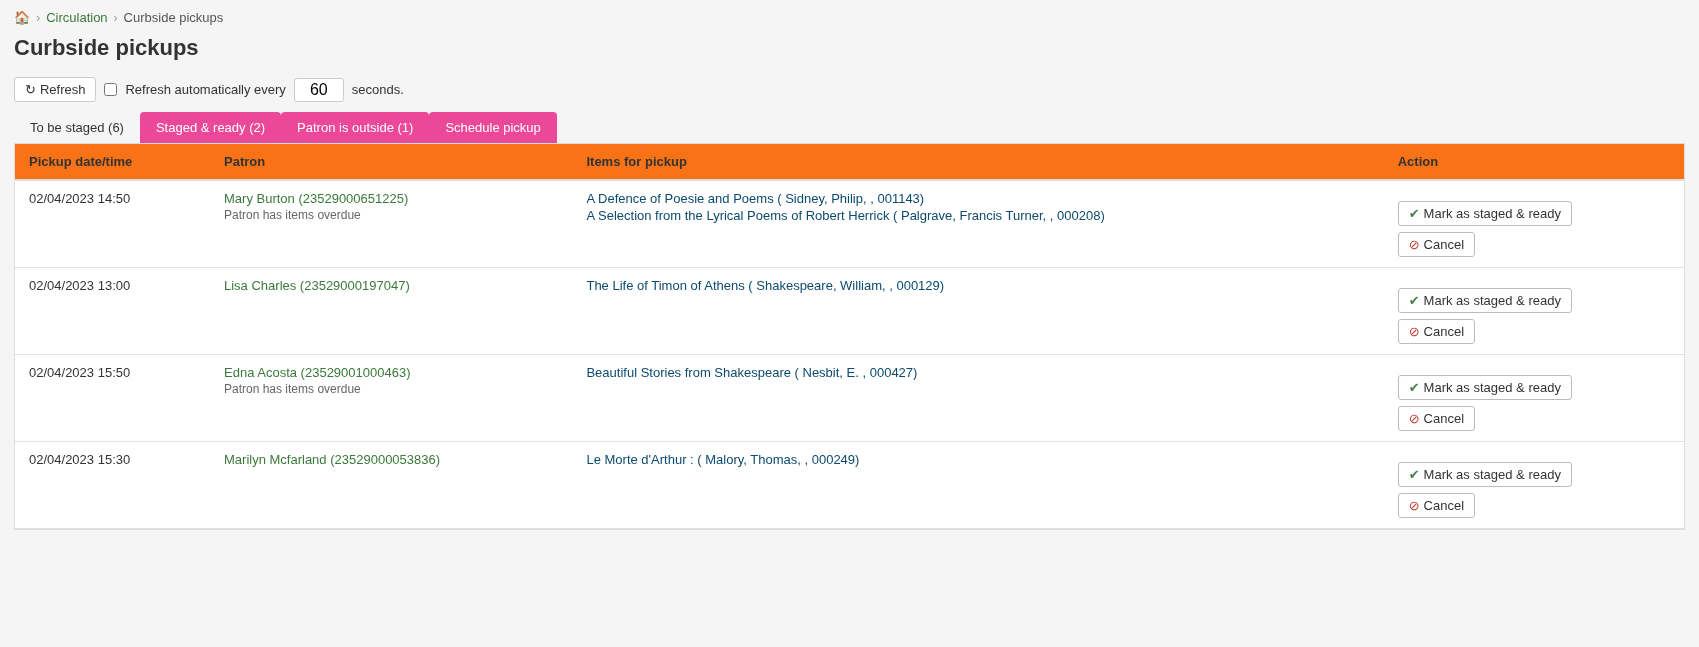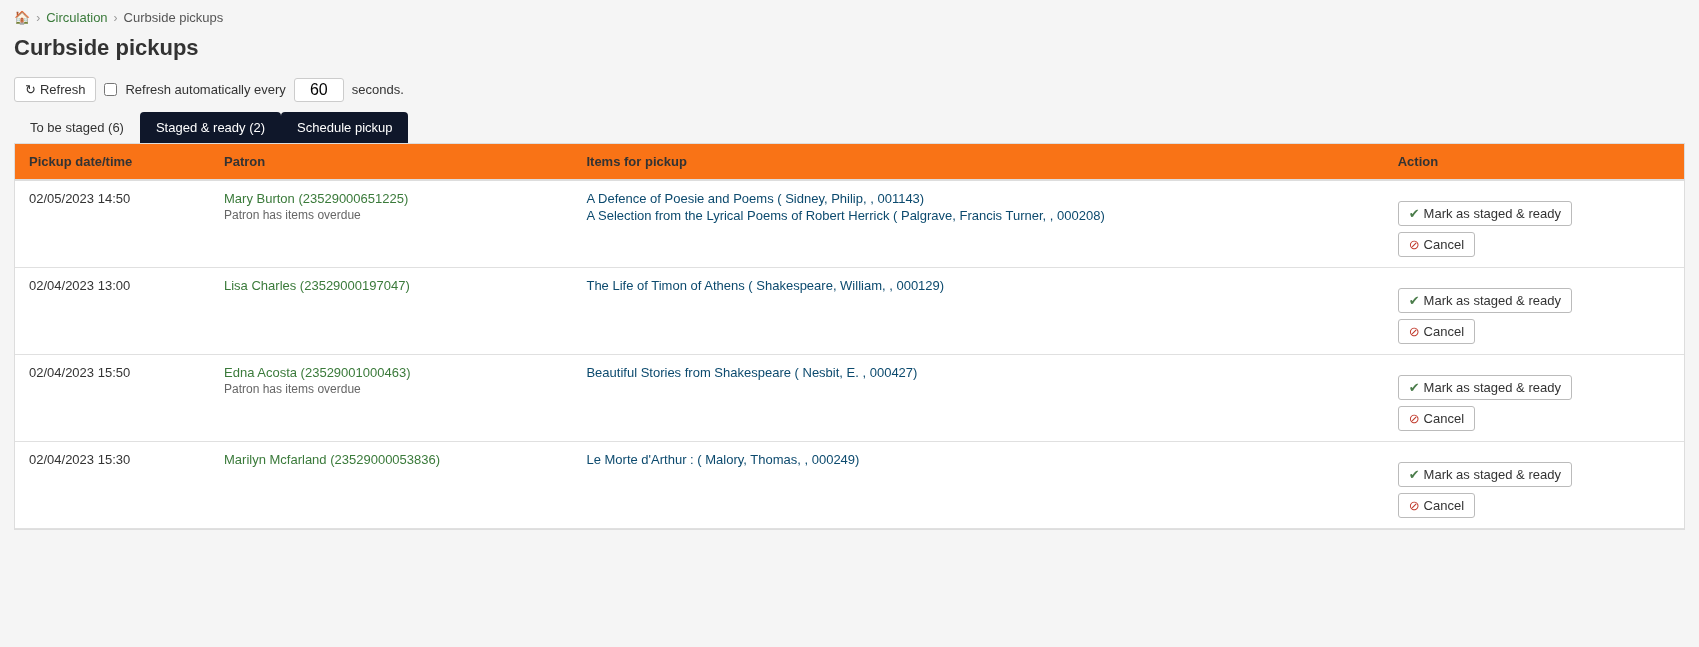--- a/index.html
+++ b/index.html
@@ -70,21 +70,21 @@
       font-size: 13px;
       border: none;
       user-select: none;
     }
     .tab-inactive {
       background: transparent;
       color: #333;
       font-weight: normal;
     }
     .tab-green {
-      background: #0f172a;
+      background: #ec4899;
       color: #fff;
     }
     .main-table-container {
       background: #fff;
       margin: 0 14px;
       border: 1px solid #ddd;
     }
     table {
       width: 100%;
       border-collapse: collapse;
@@ -179,36 +179,37 @@
   </button>
   <input type="checkbox" style="">
   <span>Refresh automatically every</span>
   <input type="text" value="60" style="">
   <span>seconds.</span>
 </div>
 
 <div class="tabs">
   <div class="tab tab-inactive">To be staged (6)</div>
   <div class="tab tab-green">Staged &amp; ready (2)</div>
+  <div class="tab tab-green">Patron is outside (1)</div>
   <div class="tab tab-green">Schedule pickup</div>
 </div>
 
 <div class="main-table-container">
   <table>
     <thead>
       <tr>
         <th>Pickup date/time</th>
         <th>Patron</th>
         <th>Items for pickup</th>
         <th>Action</th>
       </tr>
     </thead>
     <tbody id="table-body">
     <tr>
-          <td>02/05/2023 14:50</td>
+          <td>02/04/2023 14:50</td>
           <td><a href="#" class="patron-link">Mary Burton (23529000651225)</a><div class="overdue-text">Patron has items overdue</div></td>
           <td>
             <a href="#" class="item-link">A Defence of Poesie and Poems ( Sidney, Philip, , 001143)</a>
             <a href="#" class="item-link">A Selection from the Lyrical Poems of Robert Herrick ( Palgrave, Francis Turner, , 000208)</a>
           </td>
           <td>
             <div class="action-cell">
               <button class="btn-stage"><span class="check-icon">✔</span> Mark as staged &amp; ready</button>
               <button class="btn-cancel"><span class="cancel-icon">⊘</span> Cancel</button>
             </div>

